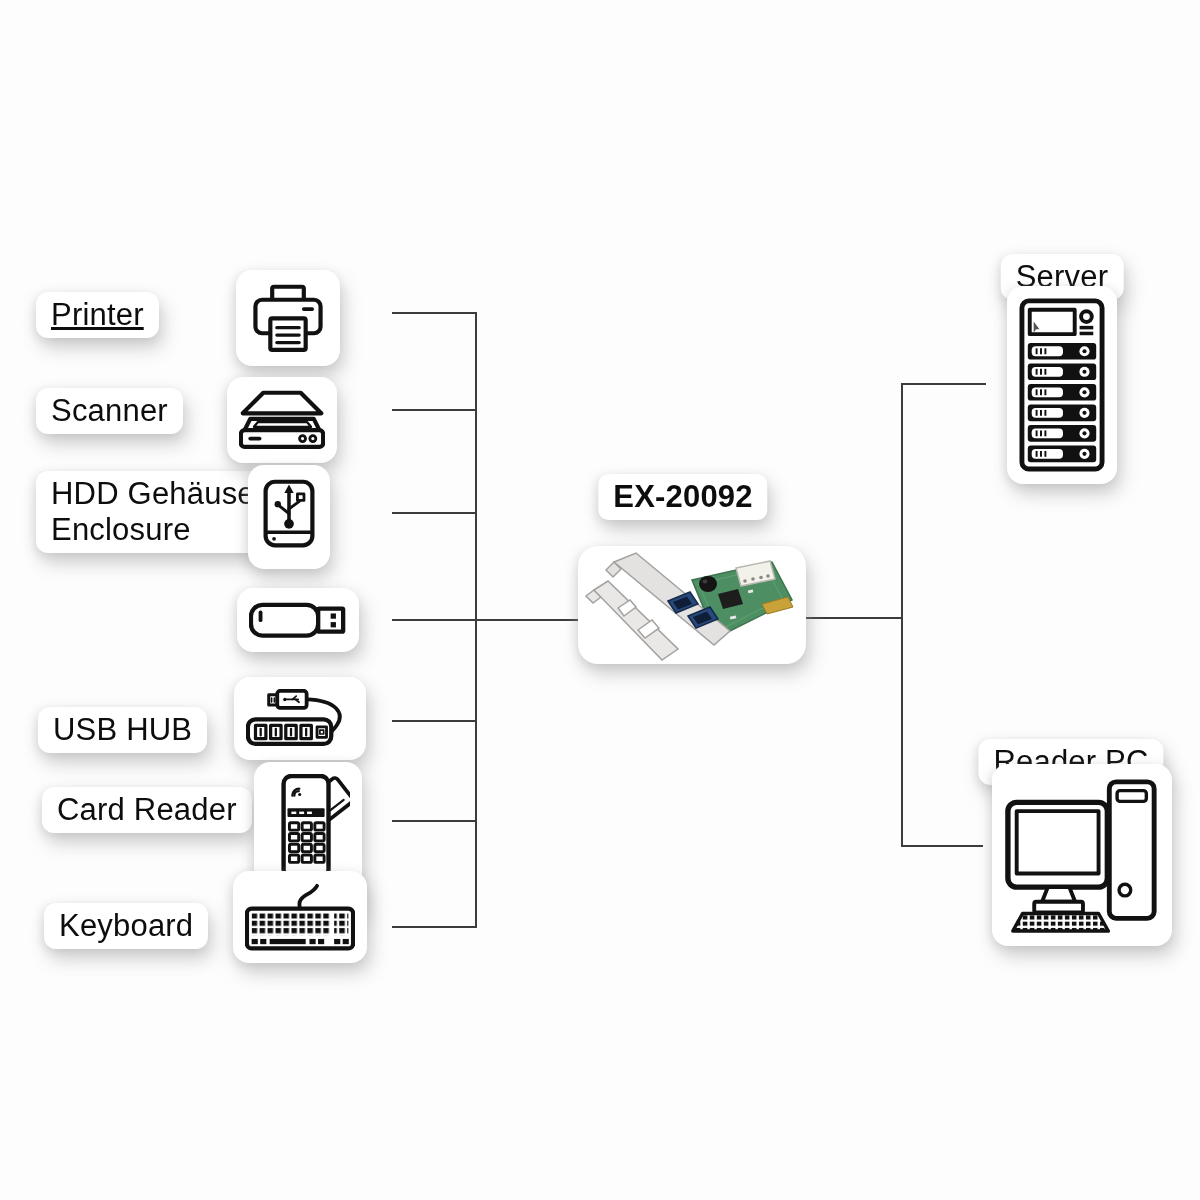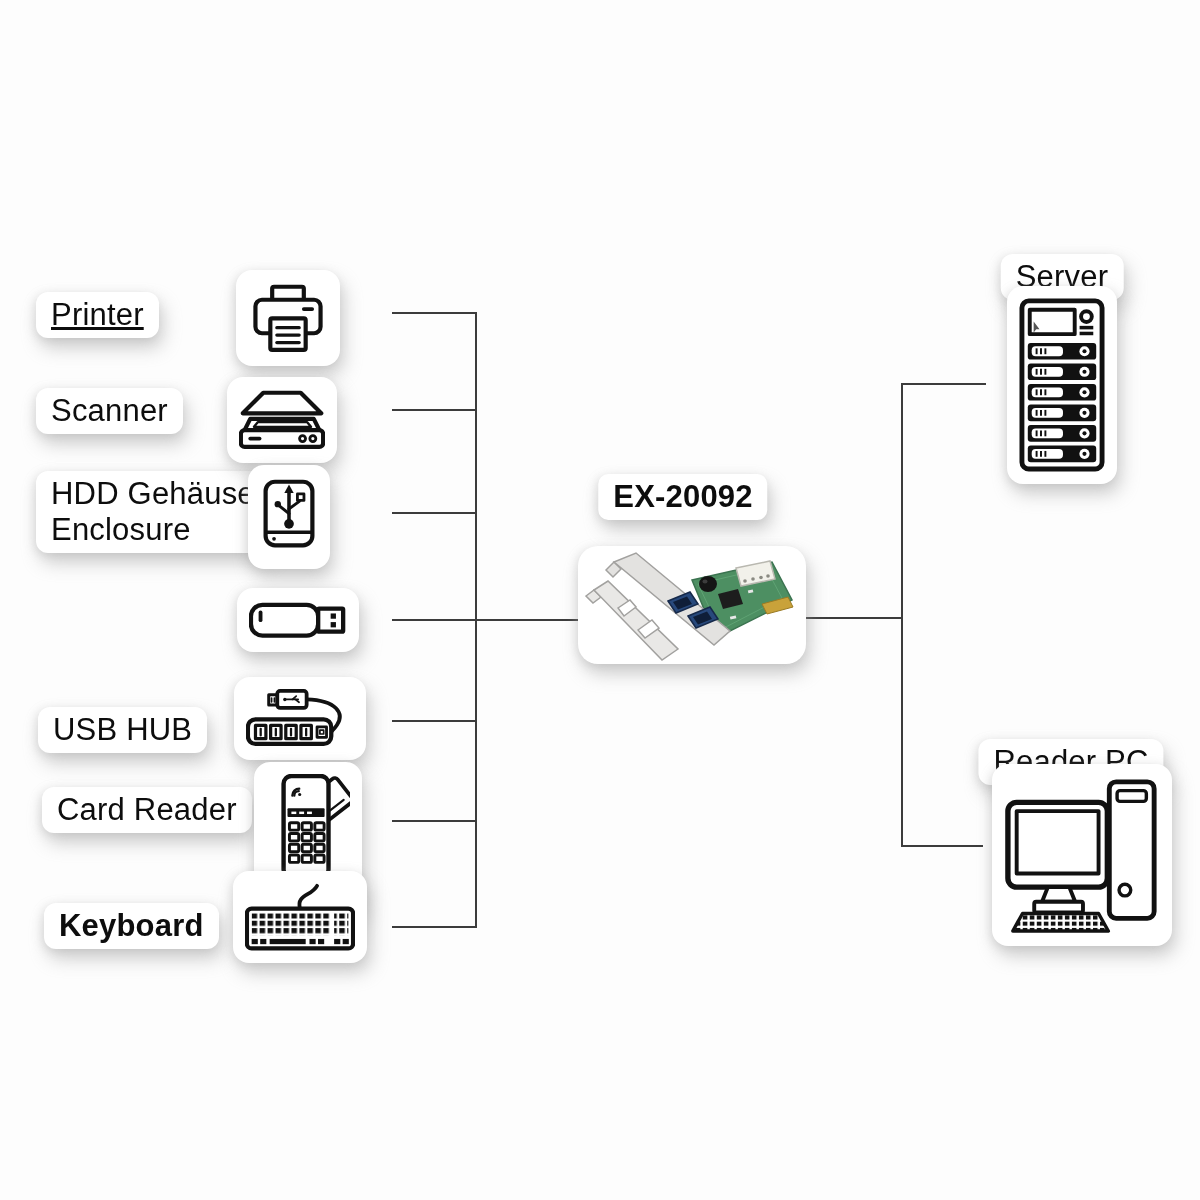--- a/index.html
+++ b/index.html
@@ -46,21 +46,21 @@
   <div class="sticker lbl two-line" style="left:36px;top:471px;">
     <span>HDD Gehäuse</span>
     <span>Enclosure</span>
   </div>
   <div class="sticker lbl" style="left:38px;top:699px;margin-top:8px;">
     <span>USB HUB</span>
   </div>
   <div class="sticker lbl" style="left:36px;top:787px;margin-left:6px;">
     <span>Card Reader</span>
   </div>
-  <div class="sticker lbl" style="left:44px;top:903px;font-weight:bold;">
+  <div class="sticker lbl" style="left:44px;top:903px;">
     <span>Keyboard</span>
   </div>
 
   <div class="sticker icon-box" style="left:236px;top:270px;width:104px;height:96px;">
     <svg width="80" viewBox="0 0 86 76">
       <rect class="ln fw" x="26" y="4" width="34" height="18" rx="2" stroke-width="4.5"></rect>
       <rect class="ln fw" x="8" y="18" width="70" height="36" rx="7" stroke-width="4.5"></rect>
       <line class="ln" x1="60" y1="28" x2="69" y2="28" stroke-width="4"></line>
       <rect class="ln fw" x="24" y="38" width="38" height="34" rx="2" stroke-width="4.5"></rect>
       <line class="ln" x1="31" y1="48" x2="55" y2="48" stroke-width="3.5"></line>

